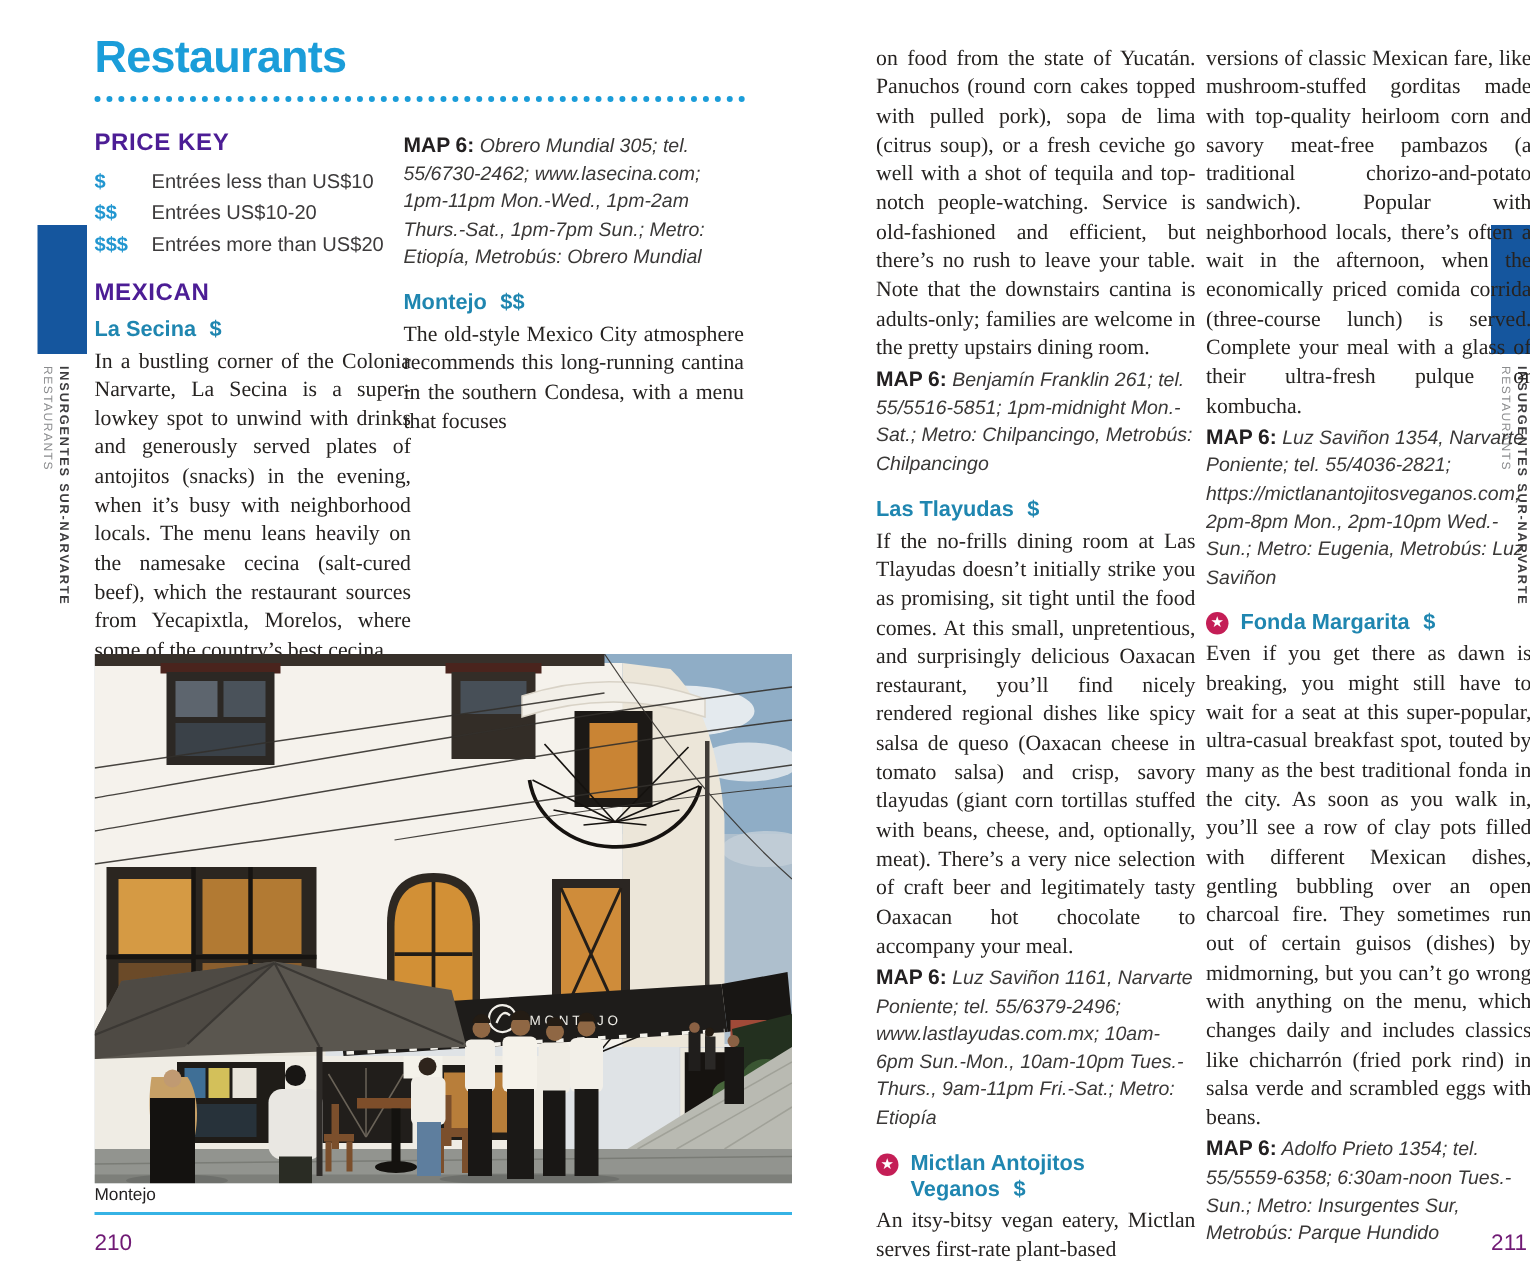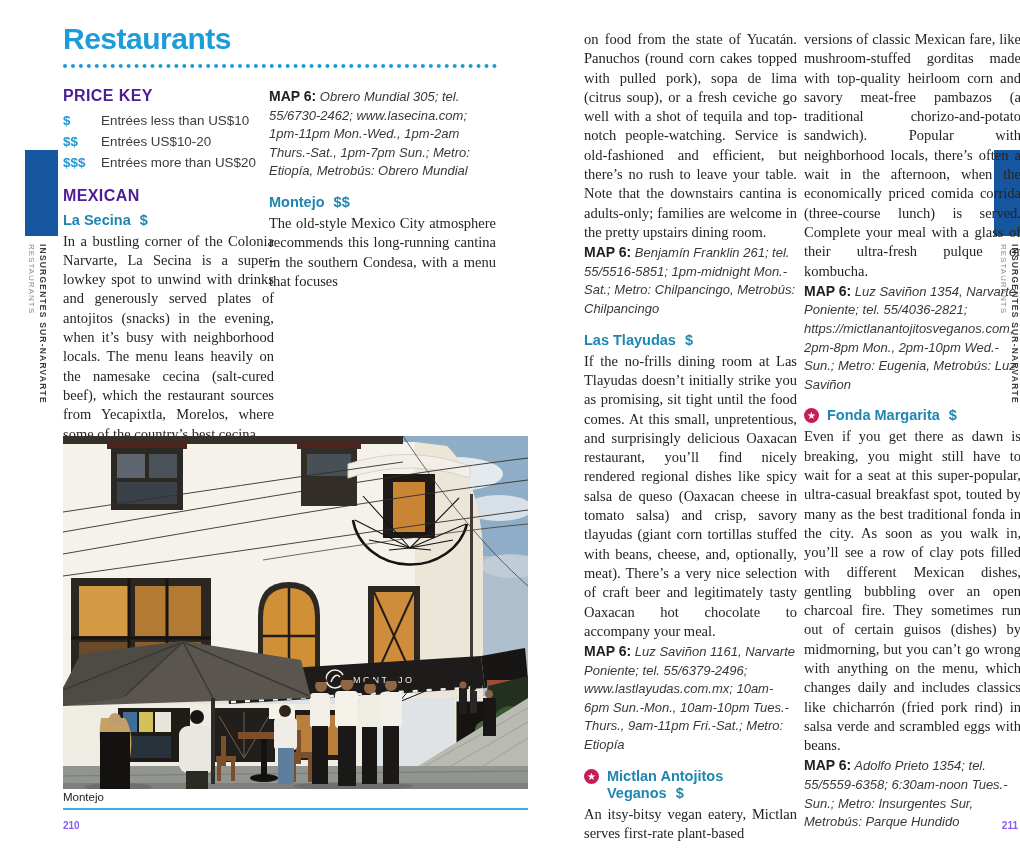--- a/index.html
+++ b/index.html
@@ -49,22 +49,22 @@
               text-align:center;font-family:"Liberation Sans",sans-serif;font-weight:normal;}
 
   
   #photo{position:absolute;left:47px;top:436px;width:465px;height:353px;overflow:hidden;
          background:#dfe3e6;}
   #photo svg{display:block;}
   .caption{position:absolute;left:47px;top:791px;font-family:"Liberation Sans",sans-serif;
            font-size:11.5px;color:#232021;}
   .photo-rule{position:absolute;left:47px;top:808px;width:465px;height:2px;background:#36b3e5;}
 
-  .page-num{position:absolute;font-family:"Liberation Sans",sans-serif;font-size:10px;
-            color:#8b5cf6;font-weight:bold;}
+  .page-num{position:absolute;font-family:"Liberation Sans",sans-serif;font-size:15px;
+            color:#701a75;}
   #pn-left{left:47px;top:820px;}
   #pn-right{left:962px;top:820px;width:40px;text-align:right;}
 </style>
 </head>
 <body>
 
 <div id="page">
 
   <div class="tab-box" style="left:9px;top:150px;"></div>
   <div class="tab-text" style="left:10px;top:244px;">

